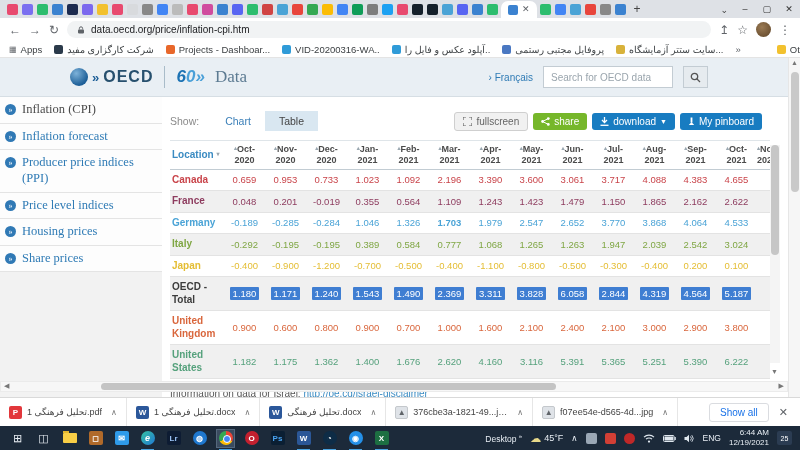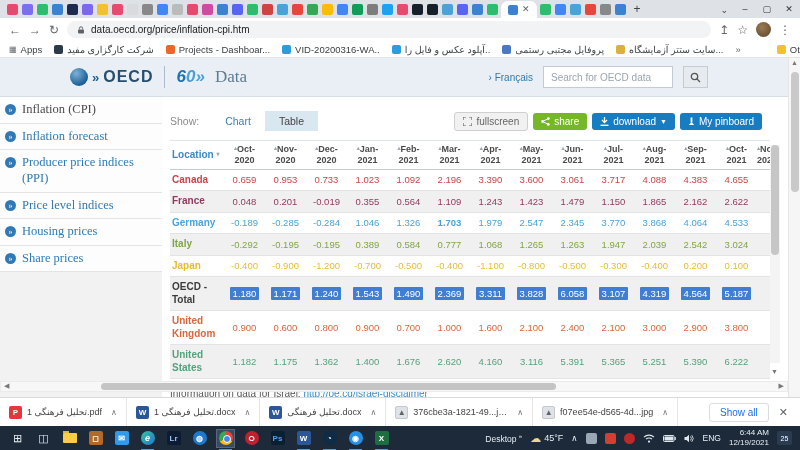--- a/index.html
+++ b/index.html
@@ -392,21 +392,21 @@
           <tr>
             <td class="rowlabel" style="color: rgb(74, 163, 214);">Germany</td>
             <td class="val" style="color: rgb(74, 163, 214);">-0.189</td>
             <td class="val" style="color: rgb(74, 163, 214);">-0.285</td>
             <td class="val" style="color: rgb(74, 163, 214);">-0.284</td>
             <td class="val" style="color: rgb(74, 163, 214);">1.046</td>
             <td class="val" style="color: rgb(74, 163, 214);">1.326</td>
             <td class="val" style="color: rgb(74, 163, 214); font-weight: bold;">1.703</td>
             <td class="val" style="color: rgb(74, 163, 214);">1.979</td>
             <td class="val" style="color: rgb(74, 163, 214);">2.547</td>
-            <td class="val" style="color: rgb(74, 163, 214);">2.345</td>
+            <td class="val" style="color: rgb(74, 163, 214);">2.652</td>
             <td class="val" style="color: rgb(74, 163, 214);">3.770</td>
             <td class="val" style="color: rgb(74, 163, 214);">3.868</td>
             <td class="val" style="color: rgb(74, 163, 214);">4.064</td>
             <td class="val" style="color: rgb(74, 163, 214);">4.533</td>
             <td class="val"></td>
           </tr>
           <tr>
             <td class="rowlabel" style="color: rgb(127, 166, 67);">Italy</td>
             <td class="val" style="color: rgb(127, 166, 67);">-0.292</td>
             <td class="val" style="color: rgb(127, 166, 67);">-0.195</td>
@@ -444,21 +444,21 @@
             <td class="rowlabel" style="color: rgb(60, 60, 60);">OECD - Total</td>
             <td class="val"><span class="chip" style="background: rgb(63, 126, 210);">1.180</span></td>
             <td class="val"><span class="chip" style="background: rgb(63, 126, 210);">1.171</span></td>
             <td class="val"><span class="chip" style="background: rgb(63, 126, 210);">1.240</span></td>
             <td class="val"><span class="chip" style="background: rgb(63, 126, 210);">1.543</span></td>
             <td class="val"><span class="chip" style="background: rgb(63, 126, 210);">1.490</span></td>
             <td class="val"><span class="chip" style="background: rgb(63, 126, 210);">2.369</span></td>
             <td class="val"><span class="chip" style="background: rgb(63, 126, 210);">3.311</span></td>
             <td class="val"><span class="chip" style="background: rgb(63, 126, 210);">3.828</span></td>
             <td class="val"><span class="chip" style="background: rgb(63, 126, 210);">6.058</span></td>
-            <td class="val"><span class="chip" style="background: rgb(63, 126, 210);">3.107</span></td>
+            <td class="val"><span class="chip" style="background: rgb(63, 126, 210);">2.844</span></td>
             <td class="val"><span class="chip" style="background: rgb(63, 126, 210);">4.319</span></td>
             <td class="val"><span class="chip" style="background: rgb(63, 126, 210);">4.564</span></td>
             <td class="val"><span class="chip" style="background: rgb(63, 126, 210);">5.187</span></td>
             <td class="val"></td>
           </tr>
           <tr>
             <td class="rowlabel" style="color: rgb(217, 102, 60);">United Kingdom</td>
             <td class="val" style="color: rgb(217, 102, 60);">0.900</td>
             <td class="val" style="color: rgb(217, 102, 60);">0.600</td>
             <td class="val" style="color: rgb(217, 102, 60);">0.800</td>

